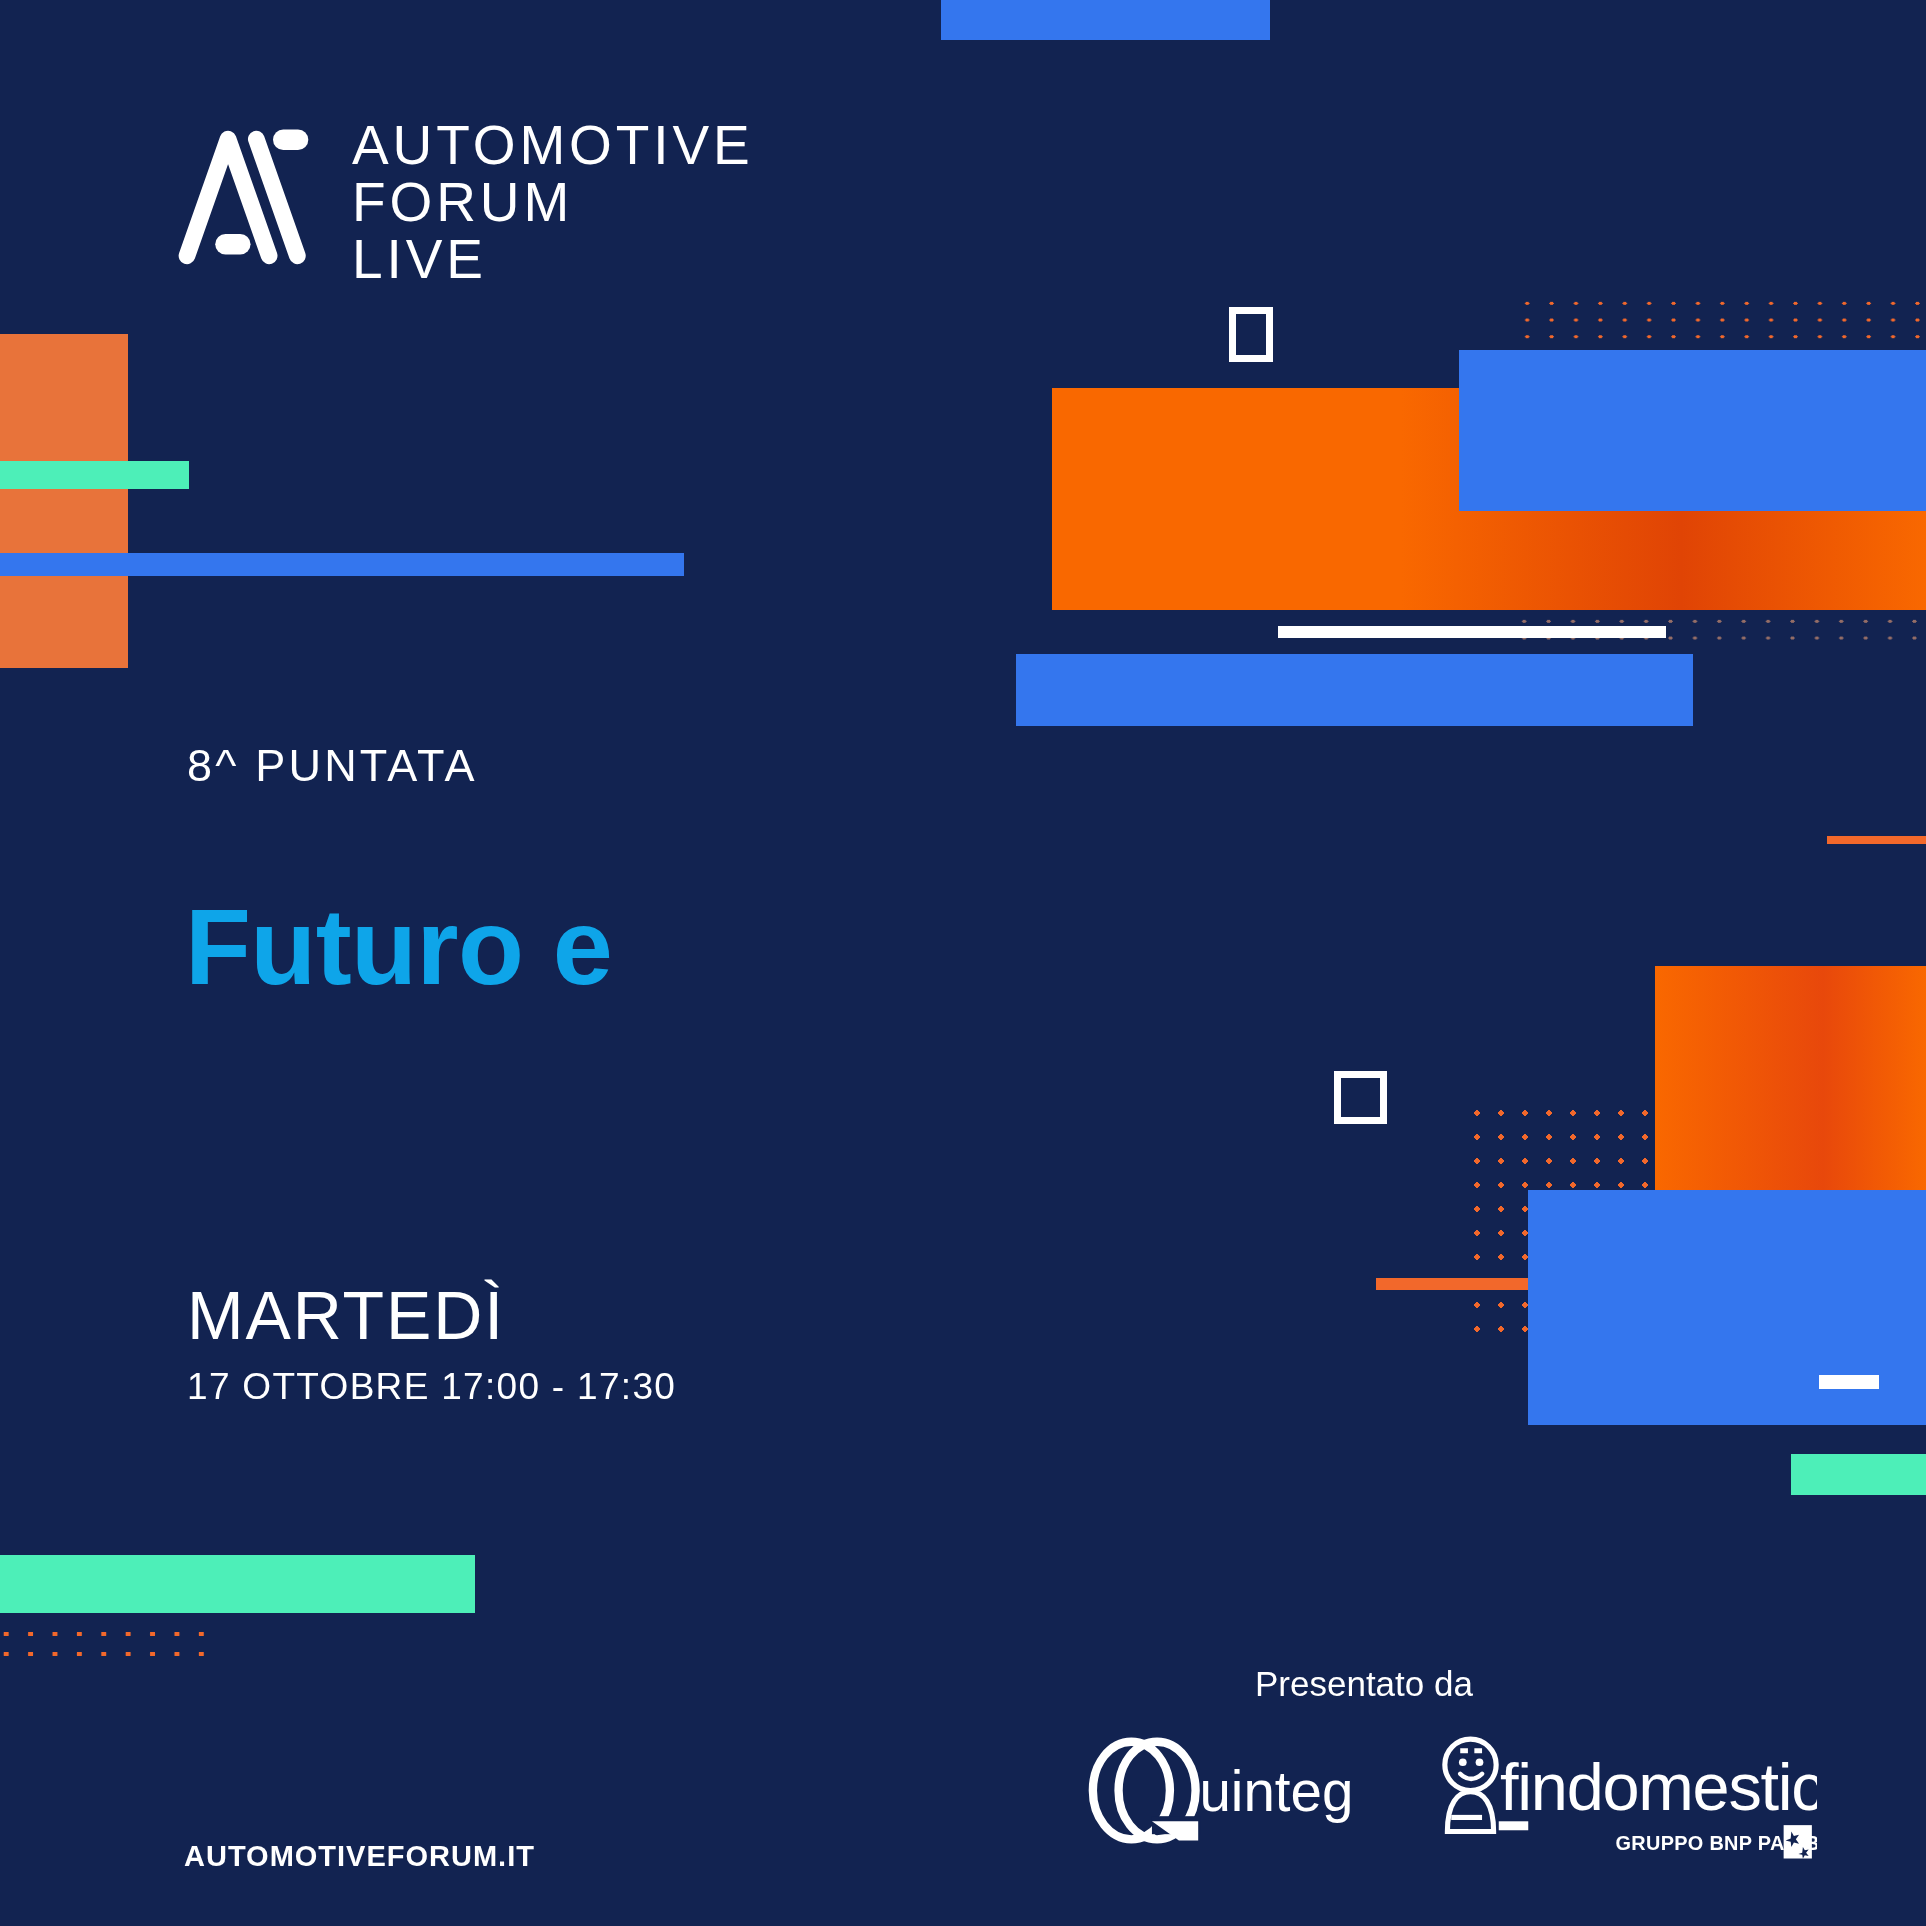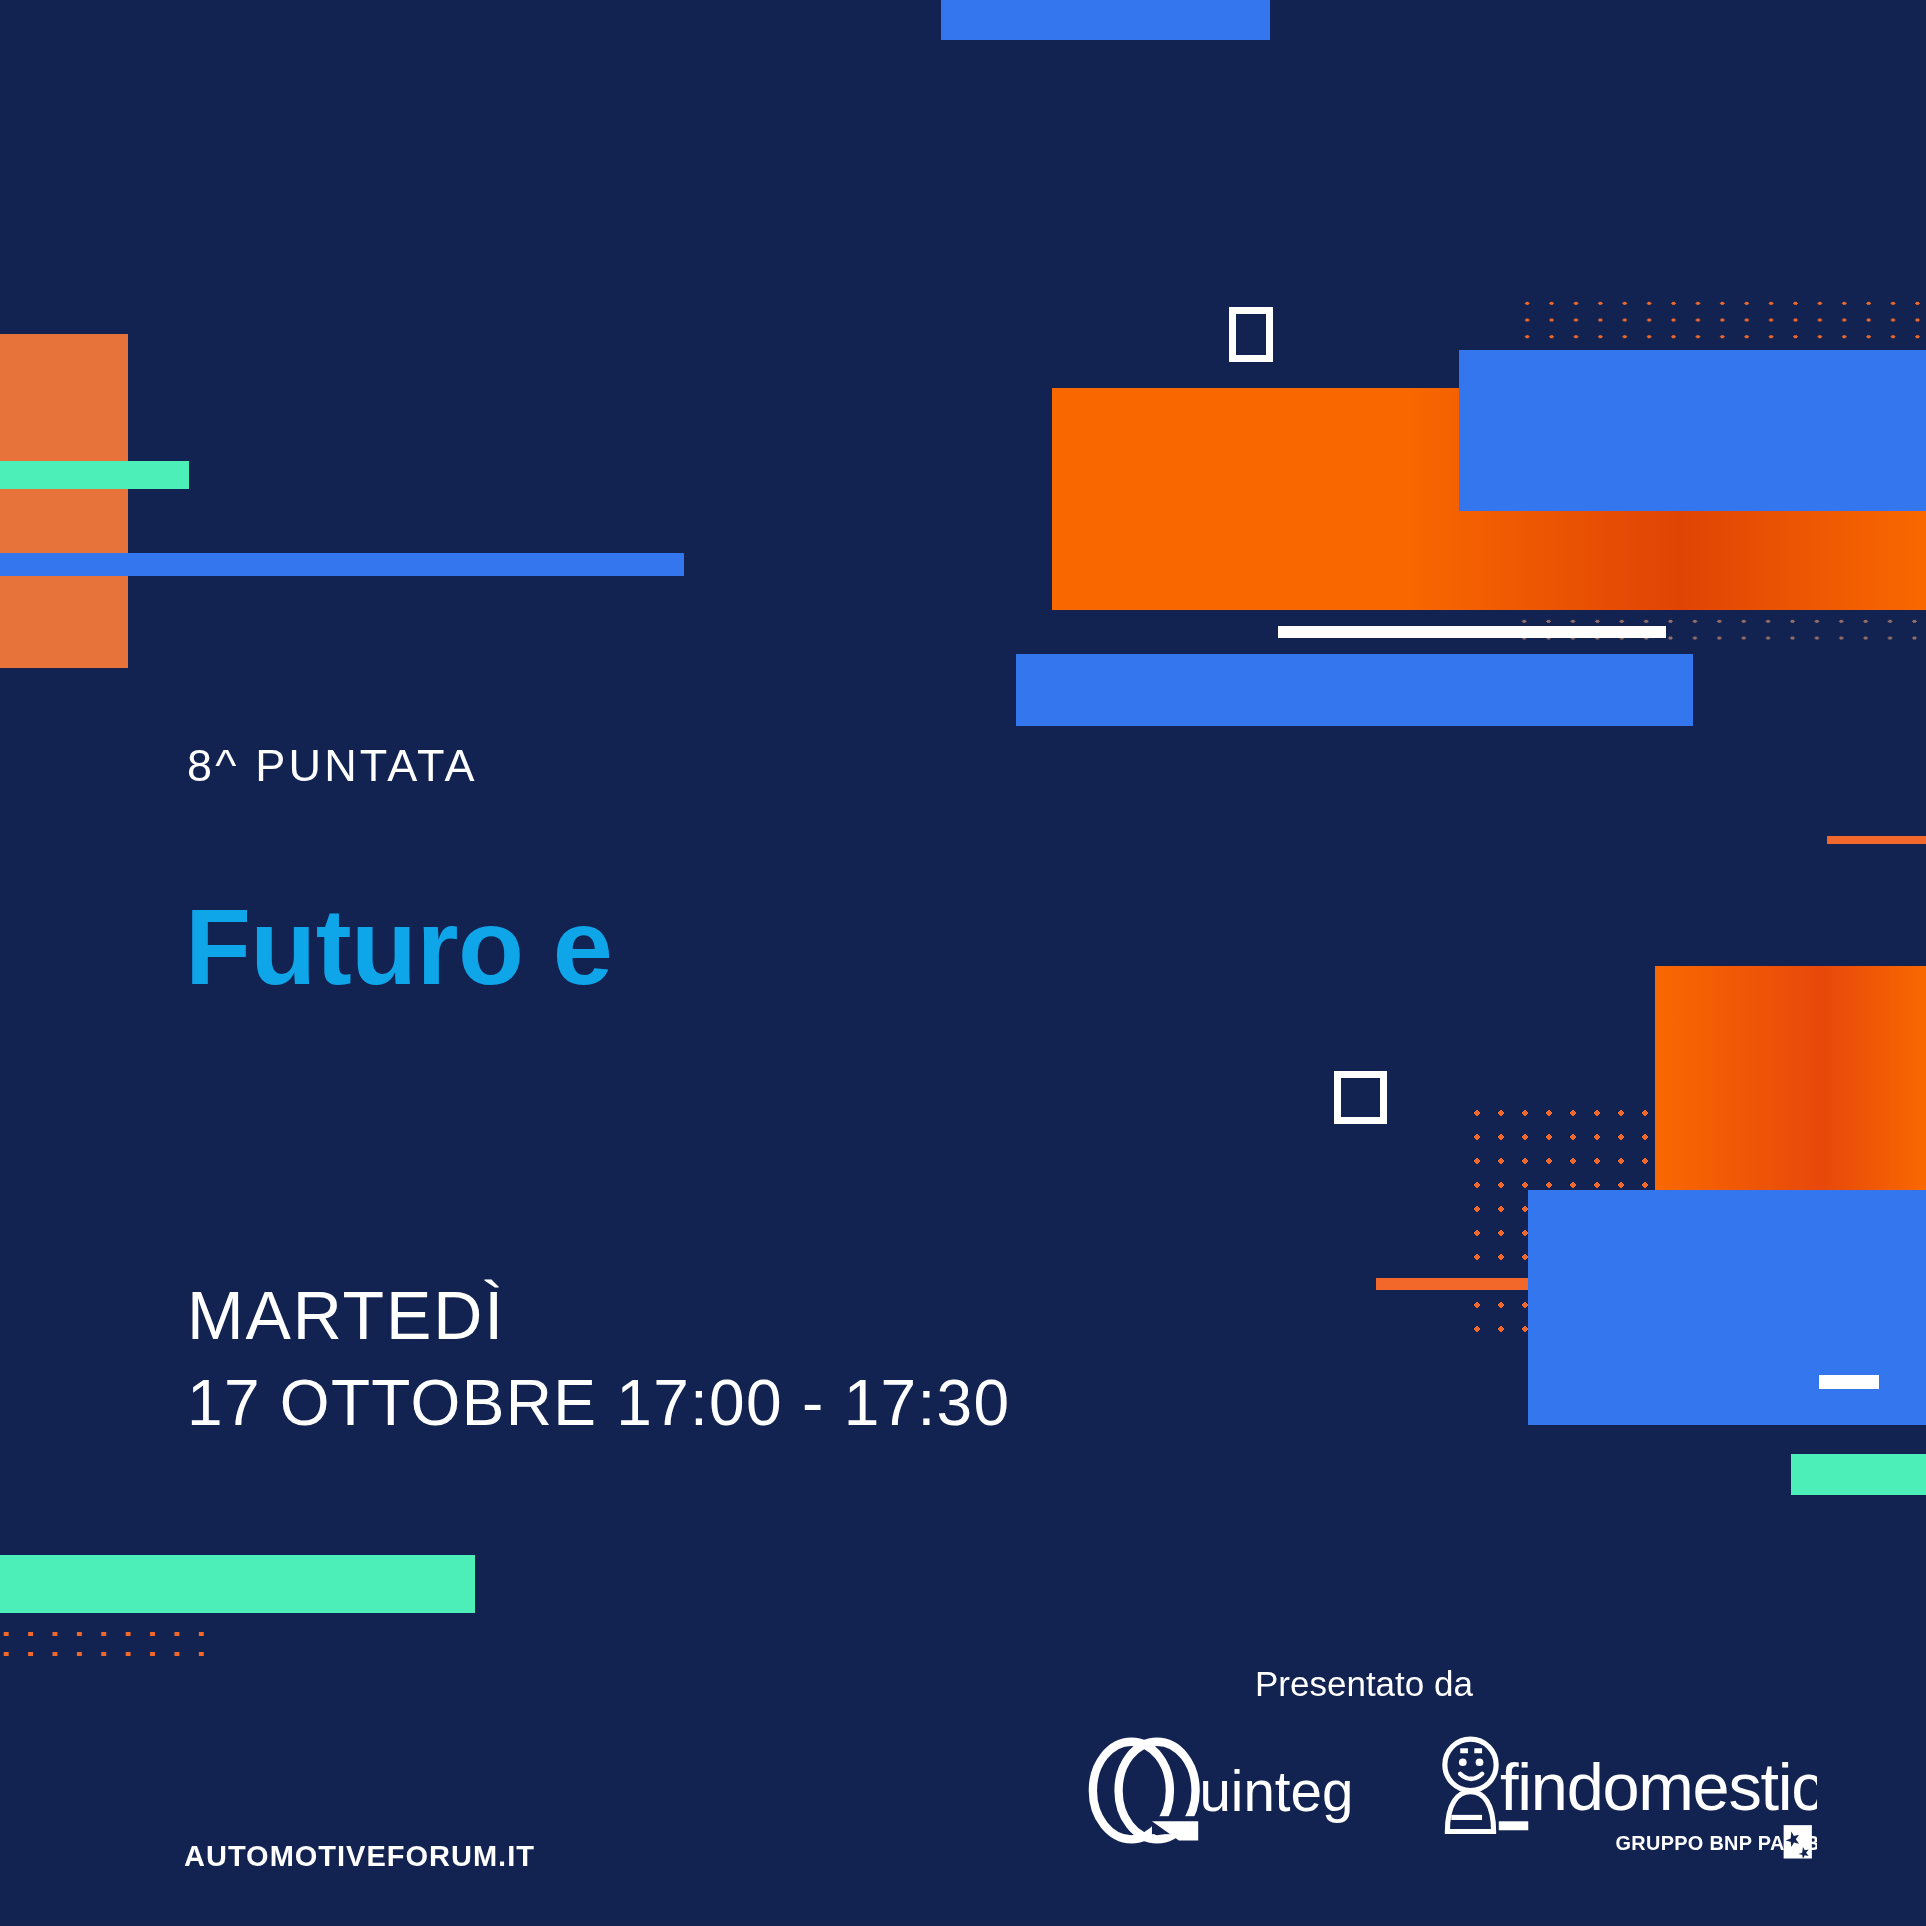--- a/index.html
+++ b/index.html
@@ -90,21 +90,21 @@
     line-height: 1.14; letter-spacing: -0.6px;
   }
   .title div { white-space: nowrap; }
 
   .day {
     position: absolute; left: 187px; top: 1276px;
     color: #ffffff; font-size: 68px; letter-spacing: 1.9px; font-weight: 400;
   }
   .datetime {
     position: absolute; left: 187px; top: 1366px;
-    color: #ffffff; font-size: 64px; letter-spacing: 1.3px; font-weight: 400;
+    color: #ffffff; font-size: 37px; letter-spacing: 1.3px; font-weight: 400;
     white-space: nowrap;
     text-align: right;
   }
 
   .site {
     position: absolute; left: 184px; top: 1840px;
     color: #ffffff; font-size: 29px; font-weight: 700; letter-spacing: 1px;
   }
 
   
@@ -141,20 +141,35 @@
   <div class="deco orange-big-2"></div>
   <div class="deco dots-cluster"></div>
   <div class="deco orange-line-mid"></div>
   <div class="deco blue-big-2"></div>
   <div class="deco white-bar-2"></div>
   <div class="deco teal-right"></div>
 
   <div class="deco teal-bottom-left"></div>
   <div class="deco dots-bottom-left"></div>
 
+  <div class="logo-lockup">
+    <svg class="logo-mark" viewBox="0 0 215 230">
+      <g fill="none" stroke="#ffffff" stroke-width="26" stroke-linecap="round" stroke-linejoin="round">
+        <path d="M14 216 L78 34 L142 216"></path>
+        <path d="M122 34 L186 216"></path>
+      </g>
+      <rect x="148" y="19" width="55" height="32" rx="16" fill="#ffffff"></rect>
+      <rect x="58" y="182" width="55" height="32" rx="16" fill="#ffffff"></rect>
+    </svg>
+    <div class="logo-words">
+      <span>AUTOMOTIVE</span>
+      <span>FORUM</span>
+      <span>LIVE</span>
+    </div>
+  </div>
 
   <div class="episode">8^ PUNTATA</div>
 
   <div class="title">
     <div>Futuro e</div>
   </div>
 
   <div class="day">MARTEDÌ</div>
   <div class="datetime">17 OTTOBRE 17:00 - 17:30</div>
 

